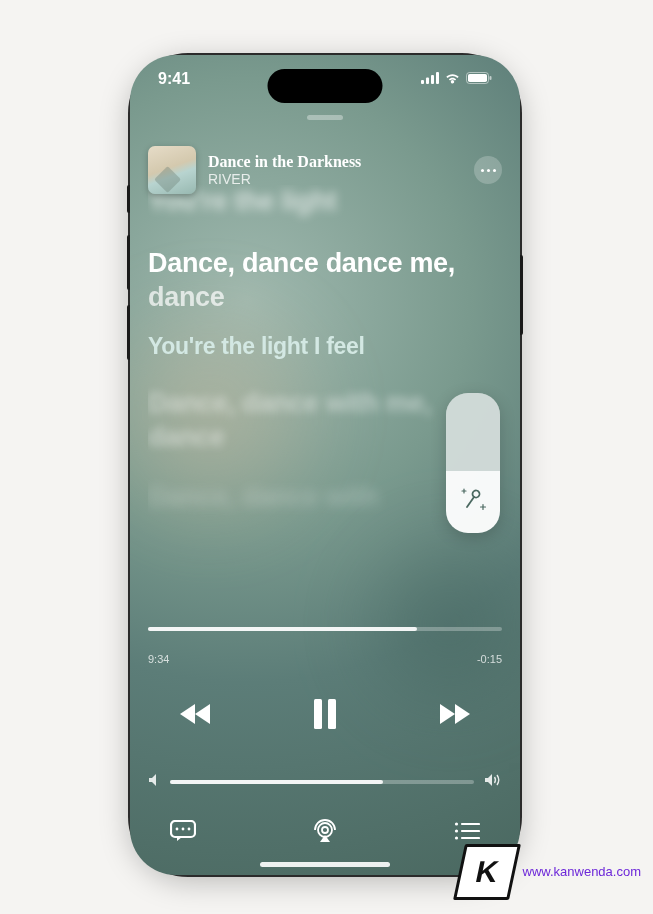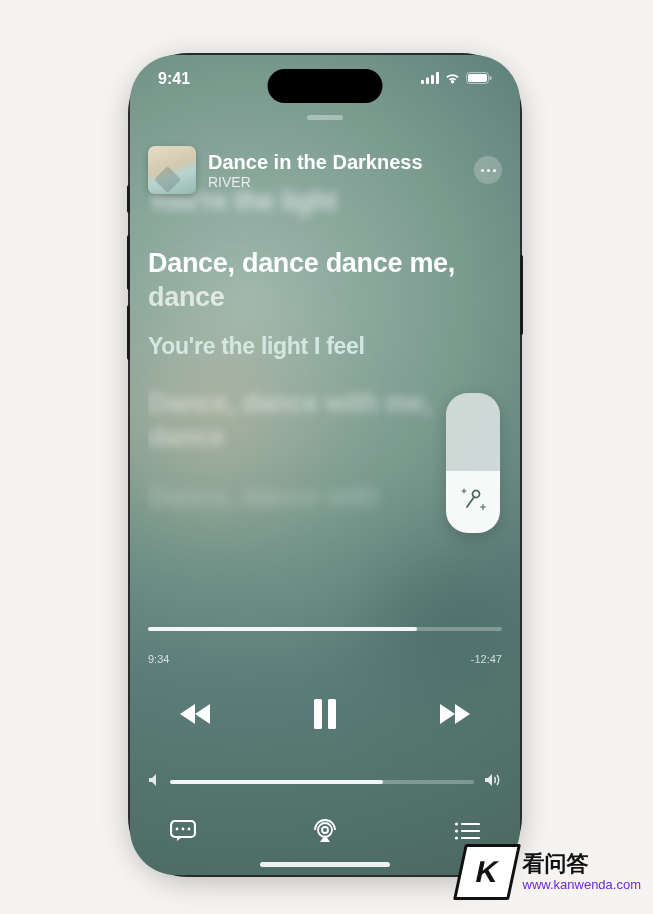--- a/index.html
+++ b/index.html
@@ -49,21 +49,21 @@
     display:flex; align-items:center; gap:12px; z-index:5;
   }
   .album-art {
     width:48px; height:48px; border-radius:7px; flex-shrink:0;
     background: linear-gradient(160deg,#e6dcc8 0%,#d4c9ae 45%,#b8d4d0 60%,#97b8b0 100%);
     position:relative; overflow:hidden;
     box-shadow: 0 2px 6px rgba(0,0,0,0.25);
   }
   .album-art::after{content:'';position:absolute;left:20%;top:50%;width:40%;height:40%;background:rgba(110,130,120,.4);transform:rotate(45deg);border-radius:2px;}
   .track-info { flex:1; min-width:0; }
-  .track-title { color:#fff; font-size:20px; font-weight:600; white-space:nowrap; overflow:hidden; text-overflow:ellipsis; }
+  .track-title { color:#fff; font-size:16px; font-weight:600; white-space:nowrap; overflow:hidden; text-overflow:ellipsis;font-family:Liberation Serif, serif; }
   .track-artist{ color:rgba(255,255,255,0.8); font-size:14px; font-weight:400; }
   .more-btn { width:28px; height:28px; border-radius:50%; background:rgba(255,255,255,0.22); display:flex; align-items:center; justify-content:center; gap:3px; flex-shrink:0; }
   .more-btn span{width:3px;height:3px;border-radius:50%;background:#fff;}
 
   .lyrics { position:absolute; top:130px; left:18px; right:18px; bottom:330px; overflow:hidden; z-index:4; }
   .ly-line { font-size:27px; font-weight:700; line-height:1.25; margin-top:18px; letter-spacing:-0.3px; }
   .ly-prev { color:rgba(255,255,255,0.62); filter: blur(5px); margin-top:0; }
   .ly-current { color:#fff; margin-top:28px; }
   .ly-current .unsung{ color:rgba(255,255,255,0.7); }
   .ly-next1 { color:#d3e8e3; font-size:23px; font-weight:700; margin-top:18px; }
@@ -188,21 +188,21 @@
       </div>
     </div>
 
     <div class="controls">
       <div class="progress">
         <div class="progress-track"></div>
         <div class="progress-fill"></div>
       </div>
       <div class="progress-times">
         <span>9:34</span>
-        <span>-12:47</span>
+        <span>-0:15</span>
       </div>
 
       <div class="transport">
         <span>
           <svg width="36" height="24" viewBox="0 0 36 24">
               <g fill="#fff">
                 <path d="M17 12 L32 2 V22 Z"></path>
                 <path d="M2 12 L17 2 V22 Z"></path>
               </g>
             </svg>
@@ -277,16 +277,15 @@
       </div>
     </div>
 
     <div class="home-ind"></div>
   </div>
 </div>
 
 <div class="watermark">
   <div class="wm-logo">K</div>
   <div class="wm-txt">
-    <div class="wm-cn">看问答</div>
     <div class="wm-url">www.kanwenda.com</div>
   </div>
 </div>
 
 </body></html>

